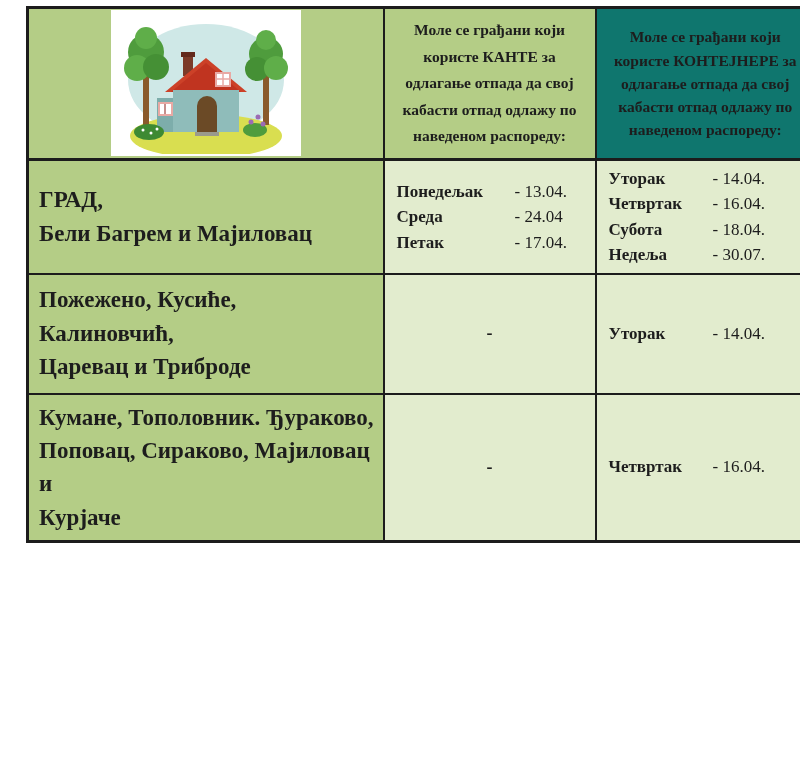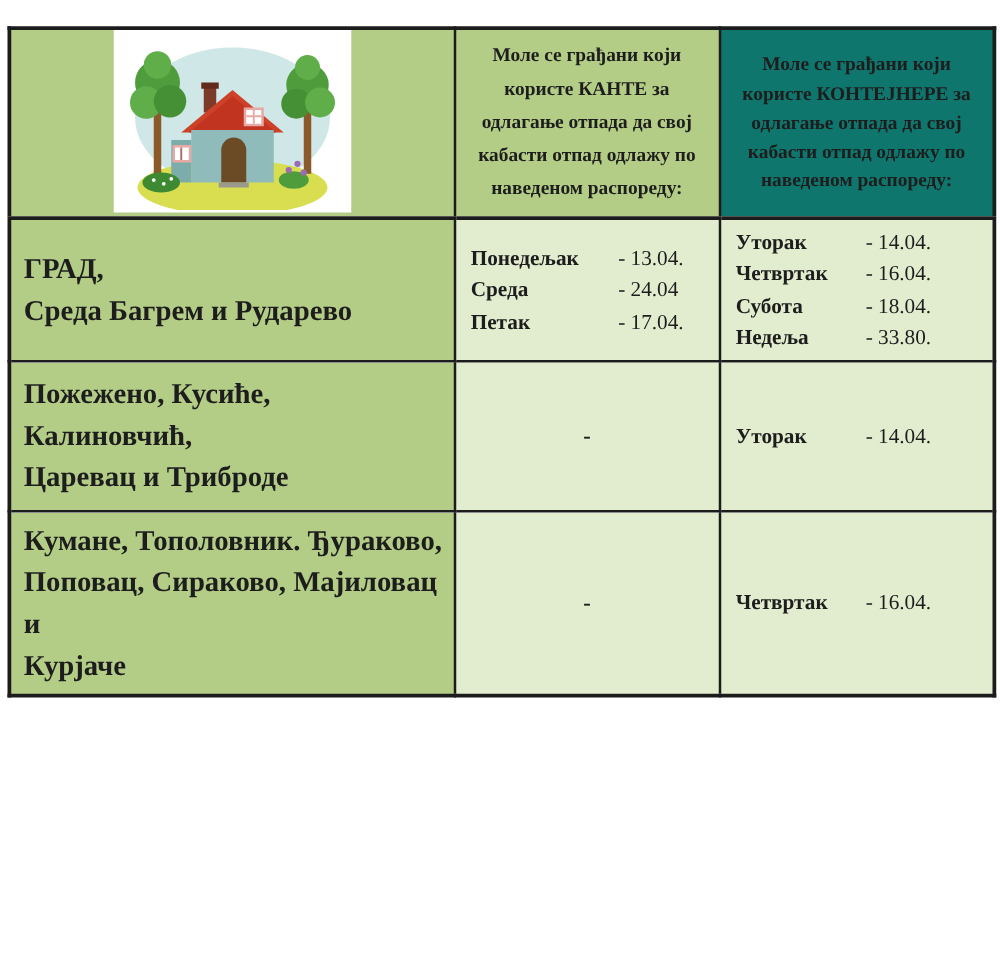--- a/index.html
+++ b/index.html
@@ -2,21 +2,21 @@
 <html><head>
 <meta charset="utf-8">
 <style>
   html, body {
     margin: 0; padding: 0;
     width: 800px; height: 776px;
     background: #ffffff;
     font-family: "Liberation Serif", "DejaVu Serif", serif;
     color: #1d1d1d;
   }
-  .wrap { padding: 21px 6px 4px 6px; }
+  .wrap { padding: 6px 6px 4px 6px; margin-left: 20px; }
   table.schedule {
     border-collapse: collapse;
     table-layout: fixed;
     width: 788px;
     border: 3px solid #1c1c1c;
   }
   col.c1 { width: 356px; }
   col.c2 { width: 212px; }
   col.c3 { width: 220px; }
   td {
@@ -139,21 +139,21 @@
         </td>
         <td class="bg-mid">
           <div class="head-note kontejneri">Моле се грађани који користе КОНТЕЈНЕРЕ за одлагање отпада да свој кабасти отпад одлажу по наведеном распореду:</div>
         </td>
       </tr>
     </tbody>
     <tbody id="rows-body">
         <tr class="r0">
           <td class="bg-dark area-cell">
             <div>ГРАД,</div>
-            <div>Среда Багрем и Рударево</div>
+            <div>Бели Багрем и Мајиловац</div>
           </td>
           <td class="bg-light sched-cell col-kante">
             <div class="sched-line">
               <span class="sched-day">Понедељак</span>
               <span class="sched-date">- 13.04.</span>
             </div>
             <div class="sched-line">
               <span class="sched-day">Среда</span>
               <span class="sched-date">- 24.04</span>
             </div>
@@ -170,21 +170,21 @@
             <div class="sched-line">
               <span class="sched-day">Четвртак</span>
               <span class="sched-date">- 16.04.</span>
             </div>
             <div class="sched-line">
               <span class="sched-day">Субота</span>
               <span class="sched-date">- 18.04.</span>
             </div>
             <div class="sched-line">
               <span class="sched-day">Недеља</span>
-              <span class="sched-date">- 33.80.</span>
+              <span class="sched-date">- 30.07.</span>
             </div>
           </td>
         </tr>
         <tr class="r1">
           <td class="bg-dark area-cell">
             <div>Пожежено, Кусиће, Калиновчић,</div>
             <div>Царевац и Триброде</div>
           </td>
           <td class="bg-light dash-cell">
             <div>-</div>

